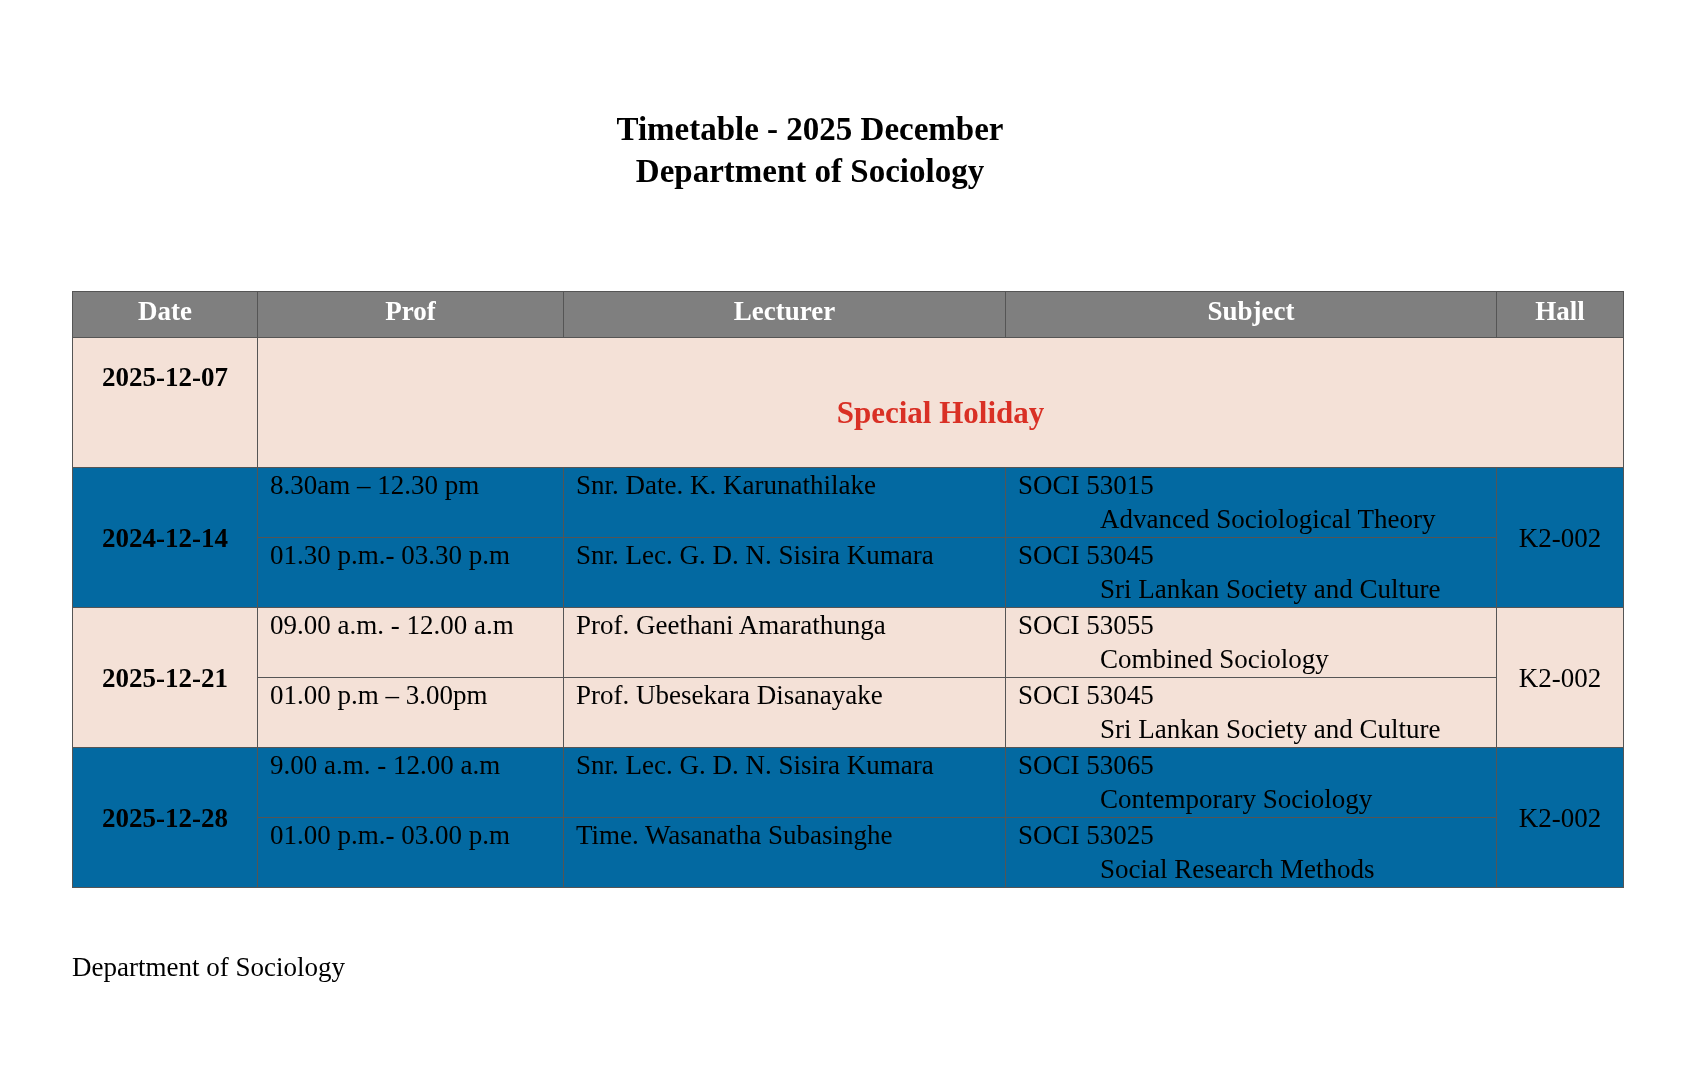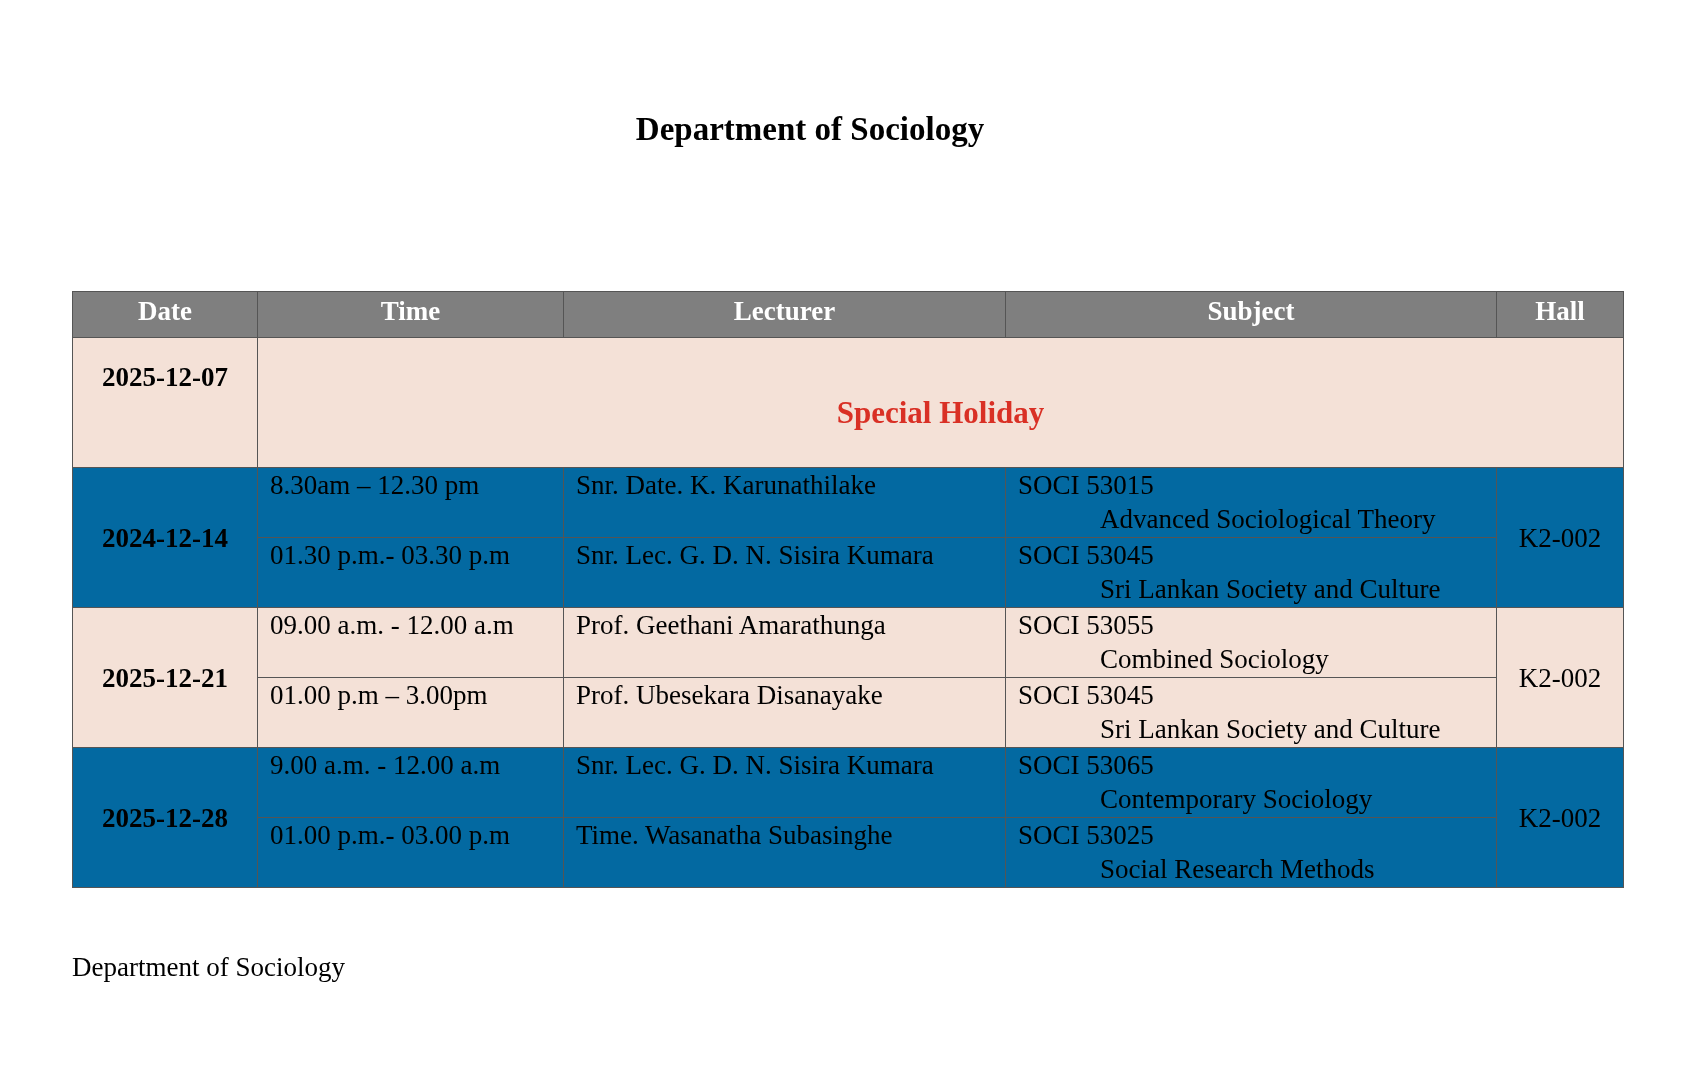--- a/index.html
+++ b/index.html
@@ -50,35 +50,36 @@
   .footer {
     position: absolute; left: 72px; top: 950px;
     font-size: 27px; line-height: 35px;
   }
   .footer div { white-space: nowrap; }
 </style>
 </head>
 <body>
 
 <div class="title-block">
+  <div>Timetable - 2025 December</div>
   <div>Department of Sociology</div>
 </div>
 
 <table class="tt">
   <colgroup>
     <col class="c-date">
       <col class="c-time">
       <col class="c-lect">
       <col class="c-subj">
       <col class="c-hall">
   </colgroup>
   <thead>
     <tr>
       <th>Date</th>
-      <th>Time</th>
+      <th>Prof</th>
       <th>Lecturer</th>
       <th>Subject</th>
       <th>Hall</th>
     </tr>
   </thead>
   <tbody>
 
     <tr class="peach holiday">
       <td class="date-cell">2025-12-07</td>
       <td class="holiday-cell" colspan="4">Special Holiday</td>

